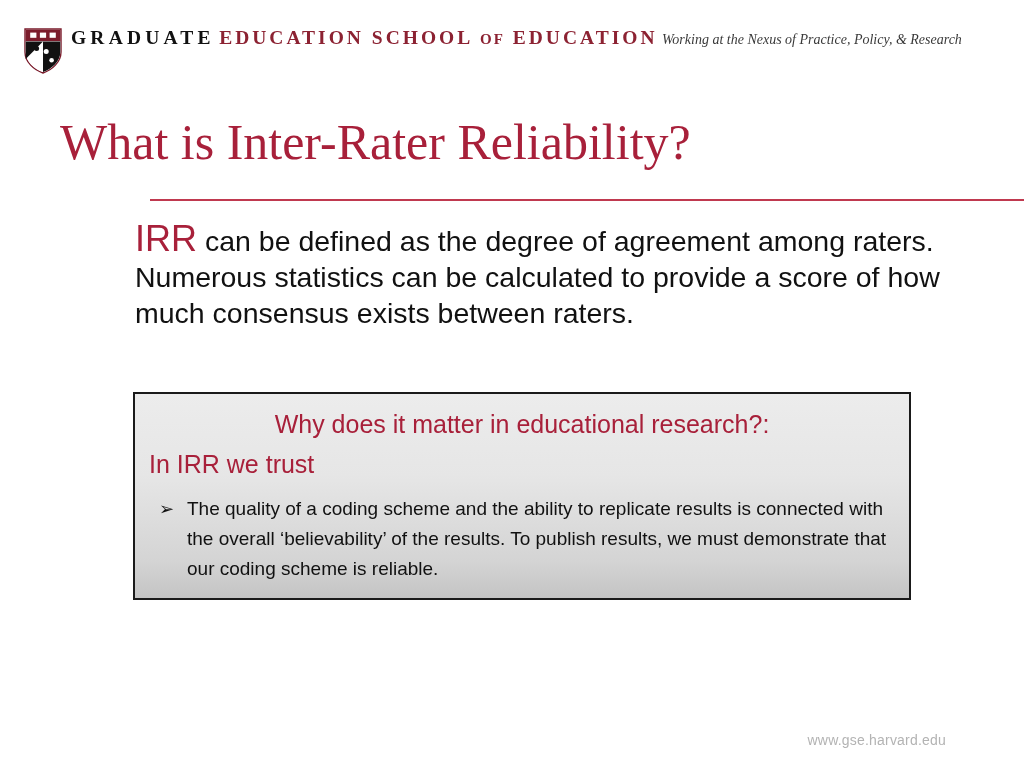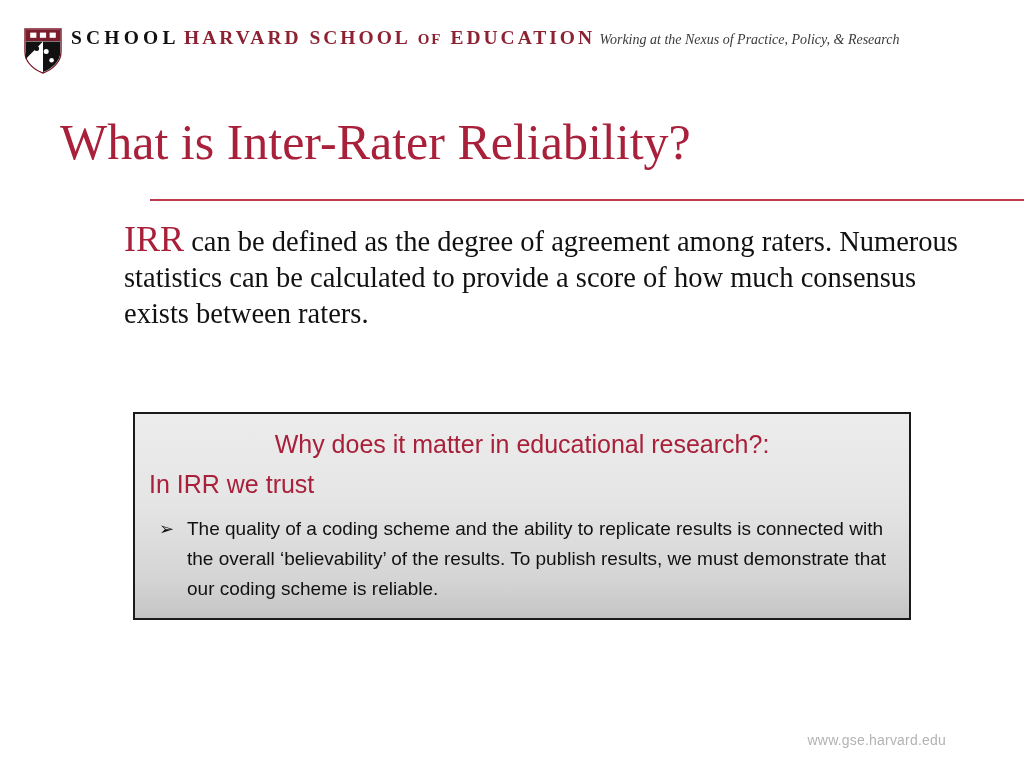--- a/index.html
+++ b/index.html
@@ -86,24 +86,24 @@
     left: 150px;
     top: 199px;
     width: 874px;
     height: 2px;
     background: #c0394f;
   }
 
   
   .body-paragraph {
     position: absolute;
-    left: 124px;
+    left: 135px;
     top: 221px;
     width: 845px;
-    font-family: Liberation Serif, serif;
+    font-family: Liberation Sans, sans-serif;
     font-size: 28.5px;
     line-height: 36px;
     color: #111111;
   }
   .irr-lead {
     color: #a8203a;
     font-size: 36px;
     line-height: 36px;
   }
 
@@ -111,21 +111,20 @@
   .callout-box {
     position: absolute;
     left: 133px;
     top: 392px;
     width: 778px;
     height: 208px;
     box-sizing: border-box;
     border: 2px solid #1a1a1a;
     background: linear-gradient(to bottom, #ececec 0%, #e6e6e6 40%, #d4d4d4 82%, #c4c4c4 100%);
     padding: 12px 14px 0 14px;
-    margin-top: 20px;
   }
   .callout-heading {
     text-align: center;
     font-family: "Liberation Sans", sans-serif;
     font-size: 25px;
     line-height: 36px;
     color: #a8203a;
   }
   .callout-subheading {
     text-align: left;
@@ -184,22 +183,22 @@
       <path d="M1.7 13.4 H19 L1.7 31 Z" fill="#111111"></path>
       <path d="M19 13.4 H36.3 V24 C36.3 33.4 27.6 41 19 44 Z" fill="#111111"></path>
       <path d="M1.7 31 C2.6 36 6.5 40 11 42.4 L19 13.4 Z" fill="#111111" opacity="0"></path>
       <circle cx="12.6" cy="20.4" r="2.5" fill="#111111"></circle>
       <circle cx="22.2" cy="23.6" r="2.5" fill="#ffffff"></circle>
       <circle cx="15.6" cy="31.4" r="2.5" fill="#ffffff"></circle>
       <circle cx="27.6" cy="32.2" r="2.3" fill="#ffffff"></circle>
     </svg>
   </span>
   <span class="logo-text">
-    <span class="logo-line1">SCHOOL</span>
-    <span class="logo-line2"><span>HARVARD SCHOOL </span><span class="small-of">OF</span><span> EDUCATION</span></span>
+    <span class="logo-line1">GRADUATE</span>
+    <span class="logo-line2"><span>EDUCATION SCHOOL </span><span class="small-of">OF</span><span> EDUCATION</span></span>
     <span class="logo-tagline">Working at the Nexus of Practice, Policy, &amp; Research</span>
   </span>
 </div>
 
 <div class="slide-title">What is Inter-Rater Reliability?</div>
 <div class="title-rule"></div>
 
 <div class="body-paragraph"><span class="irr-lead">IRR</span><span> can be defined as the degree of agreement among raters. Numerous statistics can be calculated to provide a score of how much consensus exists between raters.</span></div>
 
 <div class="callout-box">

